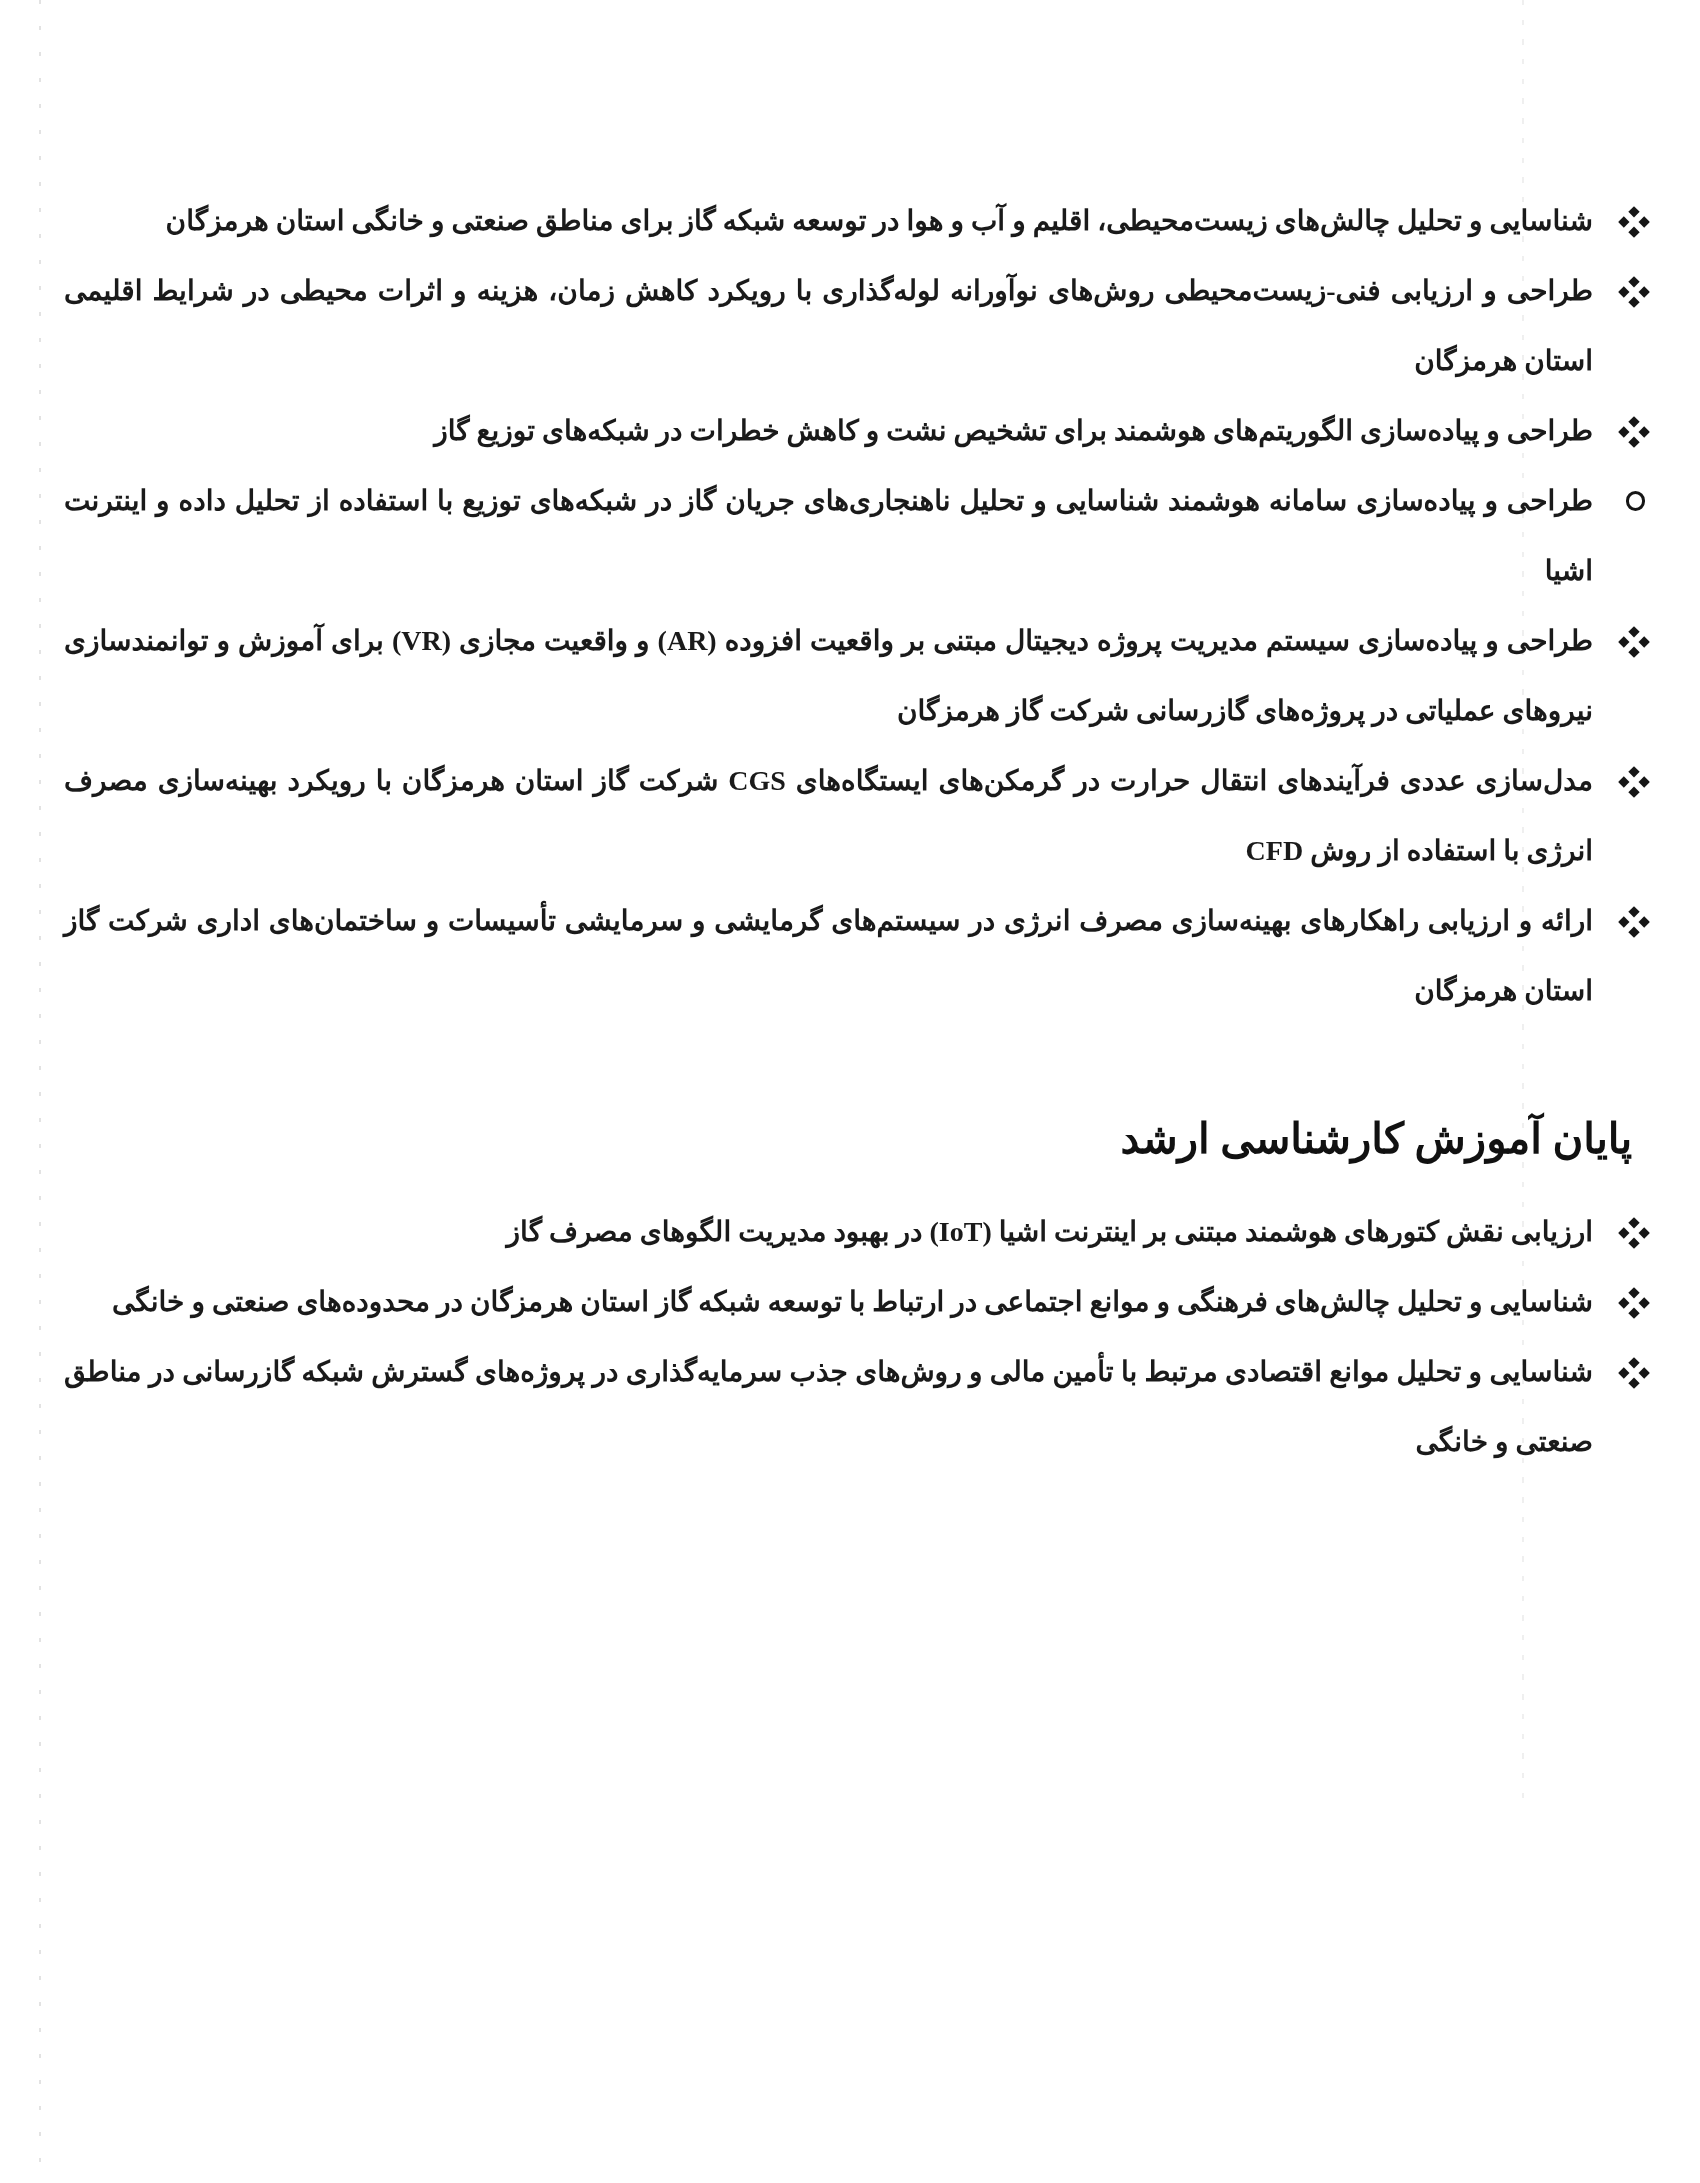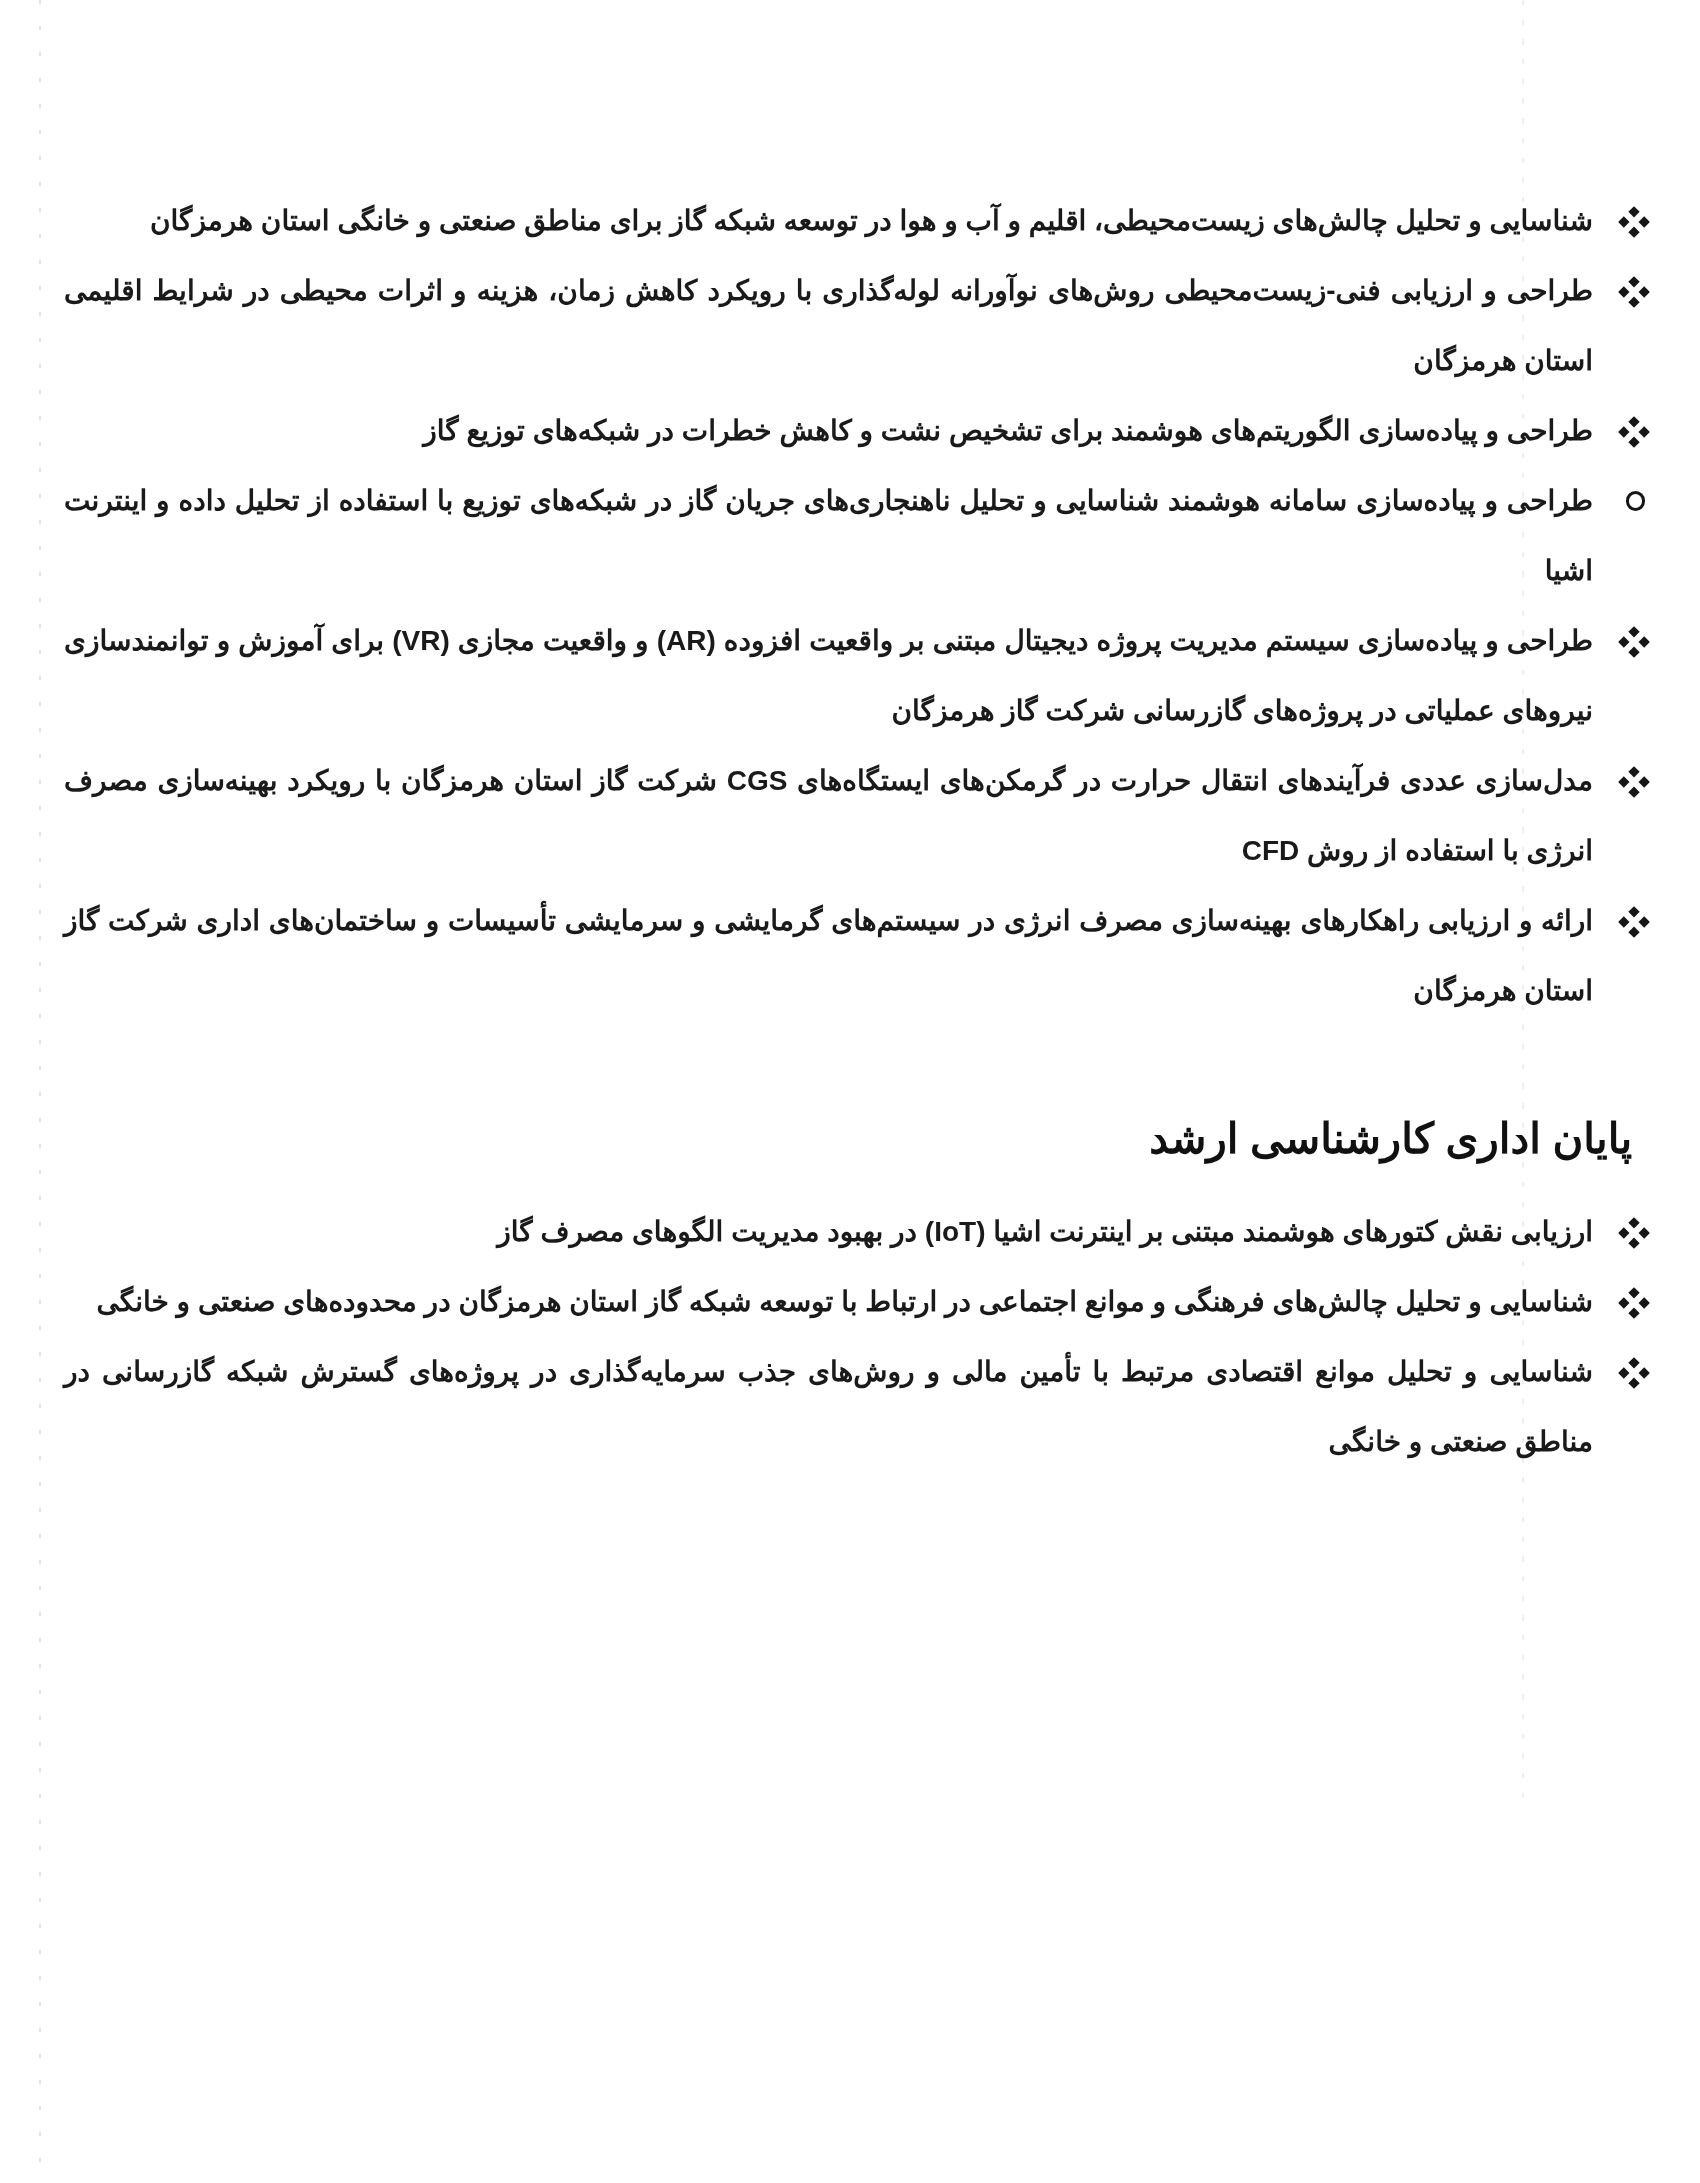--- a/index.html
+++ b/index.html
@@ -2,21 +2,21 @@
 <html lang="fa" style="font-size:12px"><head>
 <meta charset="utf-8">
 <style>
   html, body { margin: 0; padding: 0; background: #e9e9e9; }
   .page {
     position: relative;
     width: 1700px;
     height: 2183px;
     background: #ffffff;
     overflow: hidden;
-    font-family: Liberation Sans, sans-serif;
+    font-family: Liberation Serif, serif;
   }
   
   .artifact { position: absolute; top: 0; pointer-events: none; }
   .artifact-left {
     left: 39px; width: 2.3px; height: 2173px;
     background: repeating-linear-gradient(
       to bottom,
       rgba(120,120,120,0.38) 0 3.8px,
       transparent 3.8px 26px);
     opacity: .55;
@@ -170,21 +170,21 @@
               <rect x="16.5" y="2.5" width="11" height="11" transform="rotate(45 22 8)"></rect>
               <rect x="30.5" y="16.5" width="11" height="11" transform="rotate(45 36 22)"></rect>
               <rect x="16.5" y="30.5" width="11" height="11" transform="rotate(45 22 36)"></rect>
               <rect x="2.5" y="16.5" width="11" height="11" transform="rotate(45 8 22)"></rect>
             </g>
           </svg>
         </span>
       <span class="item-text">ارائه و ارزیابی راهکارهای بهینه‌سازی مصرف انرژی در سیستم‌های گرمایشی و سرمایشی تأسیسات و ساختمان‌های اداری شرکت گاز استان هرمزگان</span>
     </div>
 
-    <h1 class="heading">پایان اداری کارشناسی ارشد</h1>
+    <h1 class="heading">پایان آموزش کارشناسی ارشد</h1>
 
     <div class="item">
       <span class="bullet-wrap">
           <svg viewBox="0 0 44 44" aria-hidden="true">
             <g fill="#161616">
               <rect x="16.5" y="2.5" width="11" height="11" transform="rotate(45 22 8)"></rect>
               <rect x="30.5" y="16.5" width="11" height="11" transform="rotate(45 36 22)"></rect>
               <rect x="16.5" y="30.5" width="11" height="11" transform="rotate(45 22 36)"></rect>
               <rect x="2.5" y="16.5" width="11" height="11" transform="rotate(45 8 22)"></rect>
             </g>

